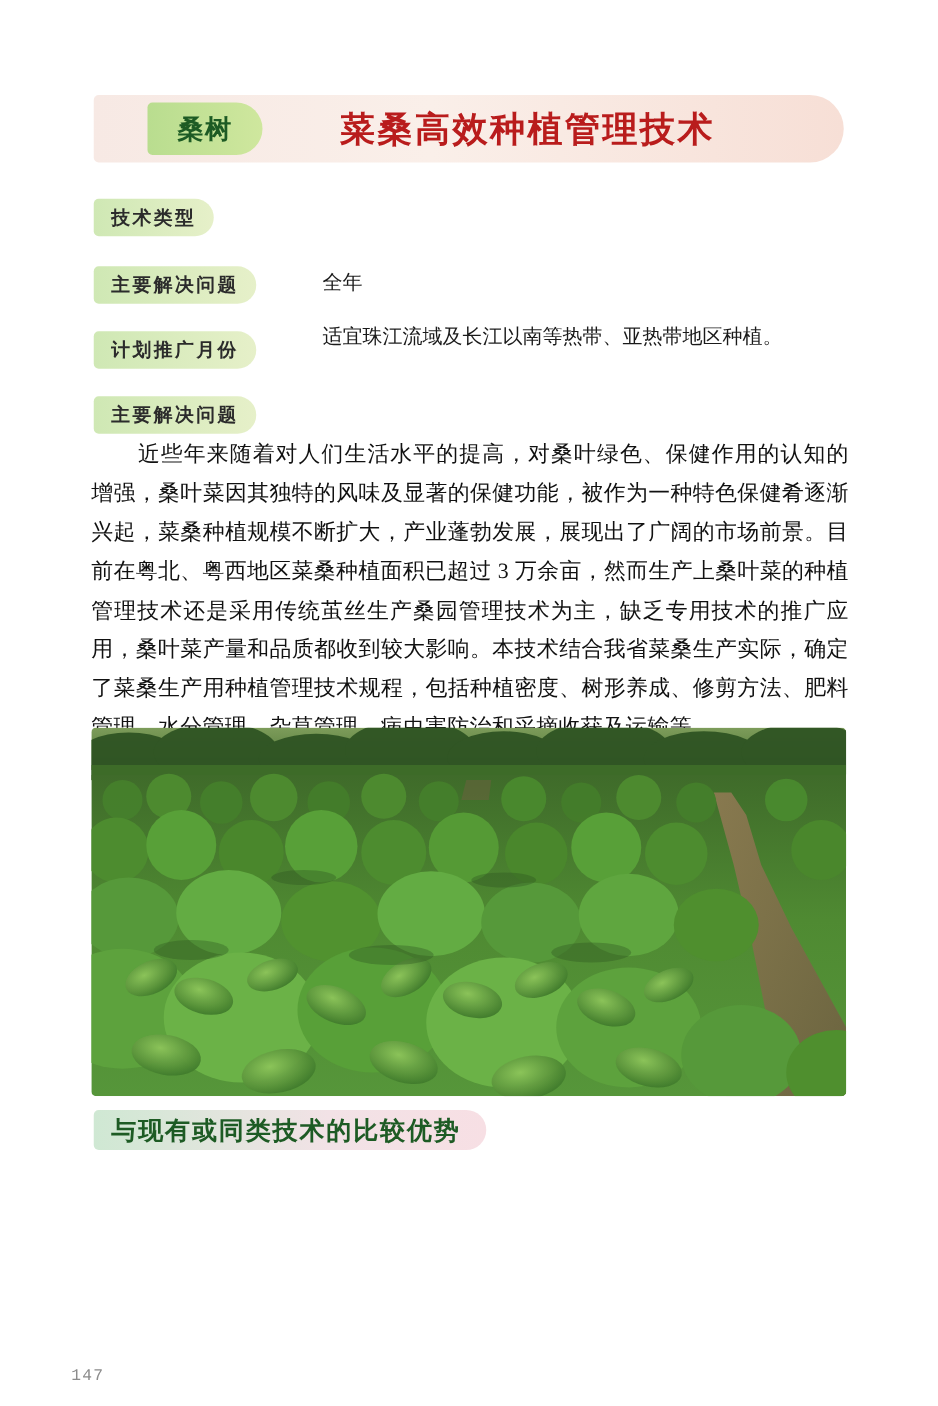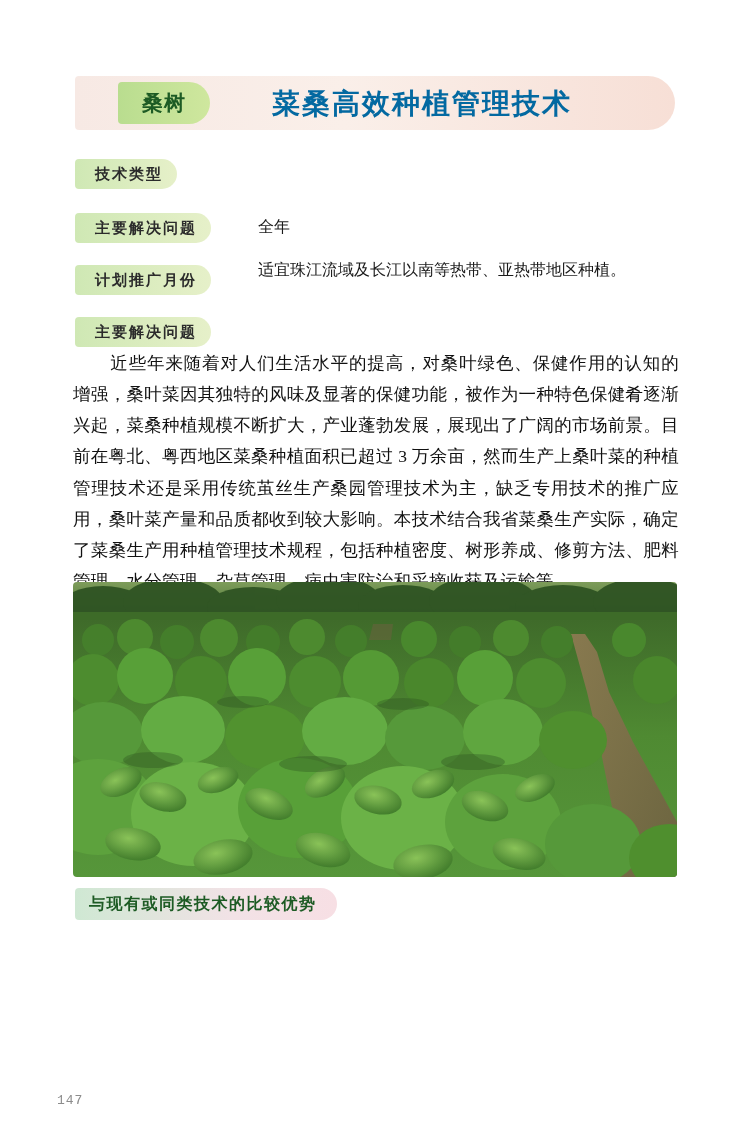--- a/index.html
+++ b/index.html
@@ -58,33 +58,33 @@
     left: 182px;
     top: 76px;
     width: 480px;
     height: 56px;
     display: flex;
     align-items: center;
     justify-content: center;
     font-family: "DejaVu Sans", "Liberation Sans", sans-serif;
     font-weight: bold;
     font-size: 28px;
-    color: #0369a1;
+    color: #b91c1c;
     letter-spacing: 2px;
   }
 
   
   .pill {
     position: absolute;
     height: 30px;
     border-radius: 4px 15px 15px 4px;
     background: linear-gradient(to right, #cfe8b4 0%, #e6f0c9 100%);
     display: flex;
     align-items: center;
-    padding: 0 14px 0 20px;
+    padding: 0 14px 0 14px;
     font-family: "DejaVu Sans", "Liberation Sans", sans-serif;
     font-weight: bold;
     font-size: 15px;
     color: #2b2b2b;
     letter-spacing: 2px;
     white-space: nowrap;
   }
   .pill.p1 { left: 75px; top: 159px; }
   .pill.p2 { left: 75px; top: 213px; }
   .pill.p3 { left: 75px; top: 265px; }
@@ -136,21 +136,21 @@
     left: 75px;
     top: 888px;
     height: 32px;
     border-radius: 4px 16px 16px 4px;
     background: linear-gradient(to right, #cfe8d3 0%, #f2e2e6 60%, #f7dfe4 100%);
     display: flex;
     align-items: center;
     padding: 0 20px 0 14px;
     font-family: "DejaVu Sans", "Liberation Sans", sans-serif;
     font-weight: bold;
-    font-size: 16px;
+    font-size: 20px;
     color: #1d5b24;
     letter-spacing: 1.5px;
     white-space: nowrap;
   }
 
   
   .page-number {
     position: absolute;
     left: 57px;
     top: 1093px;

